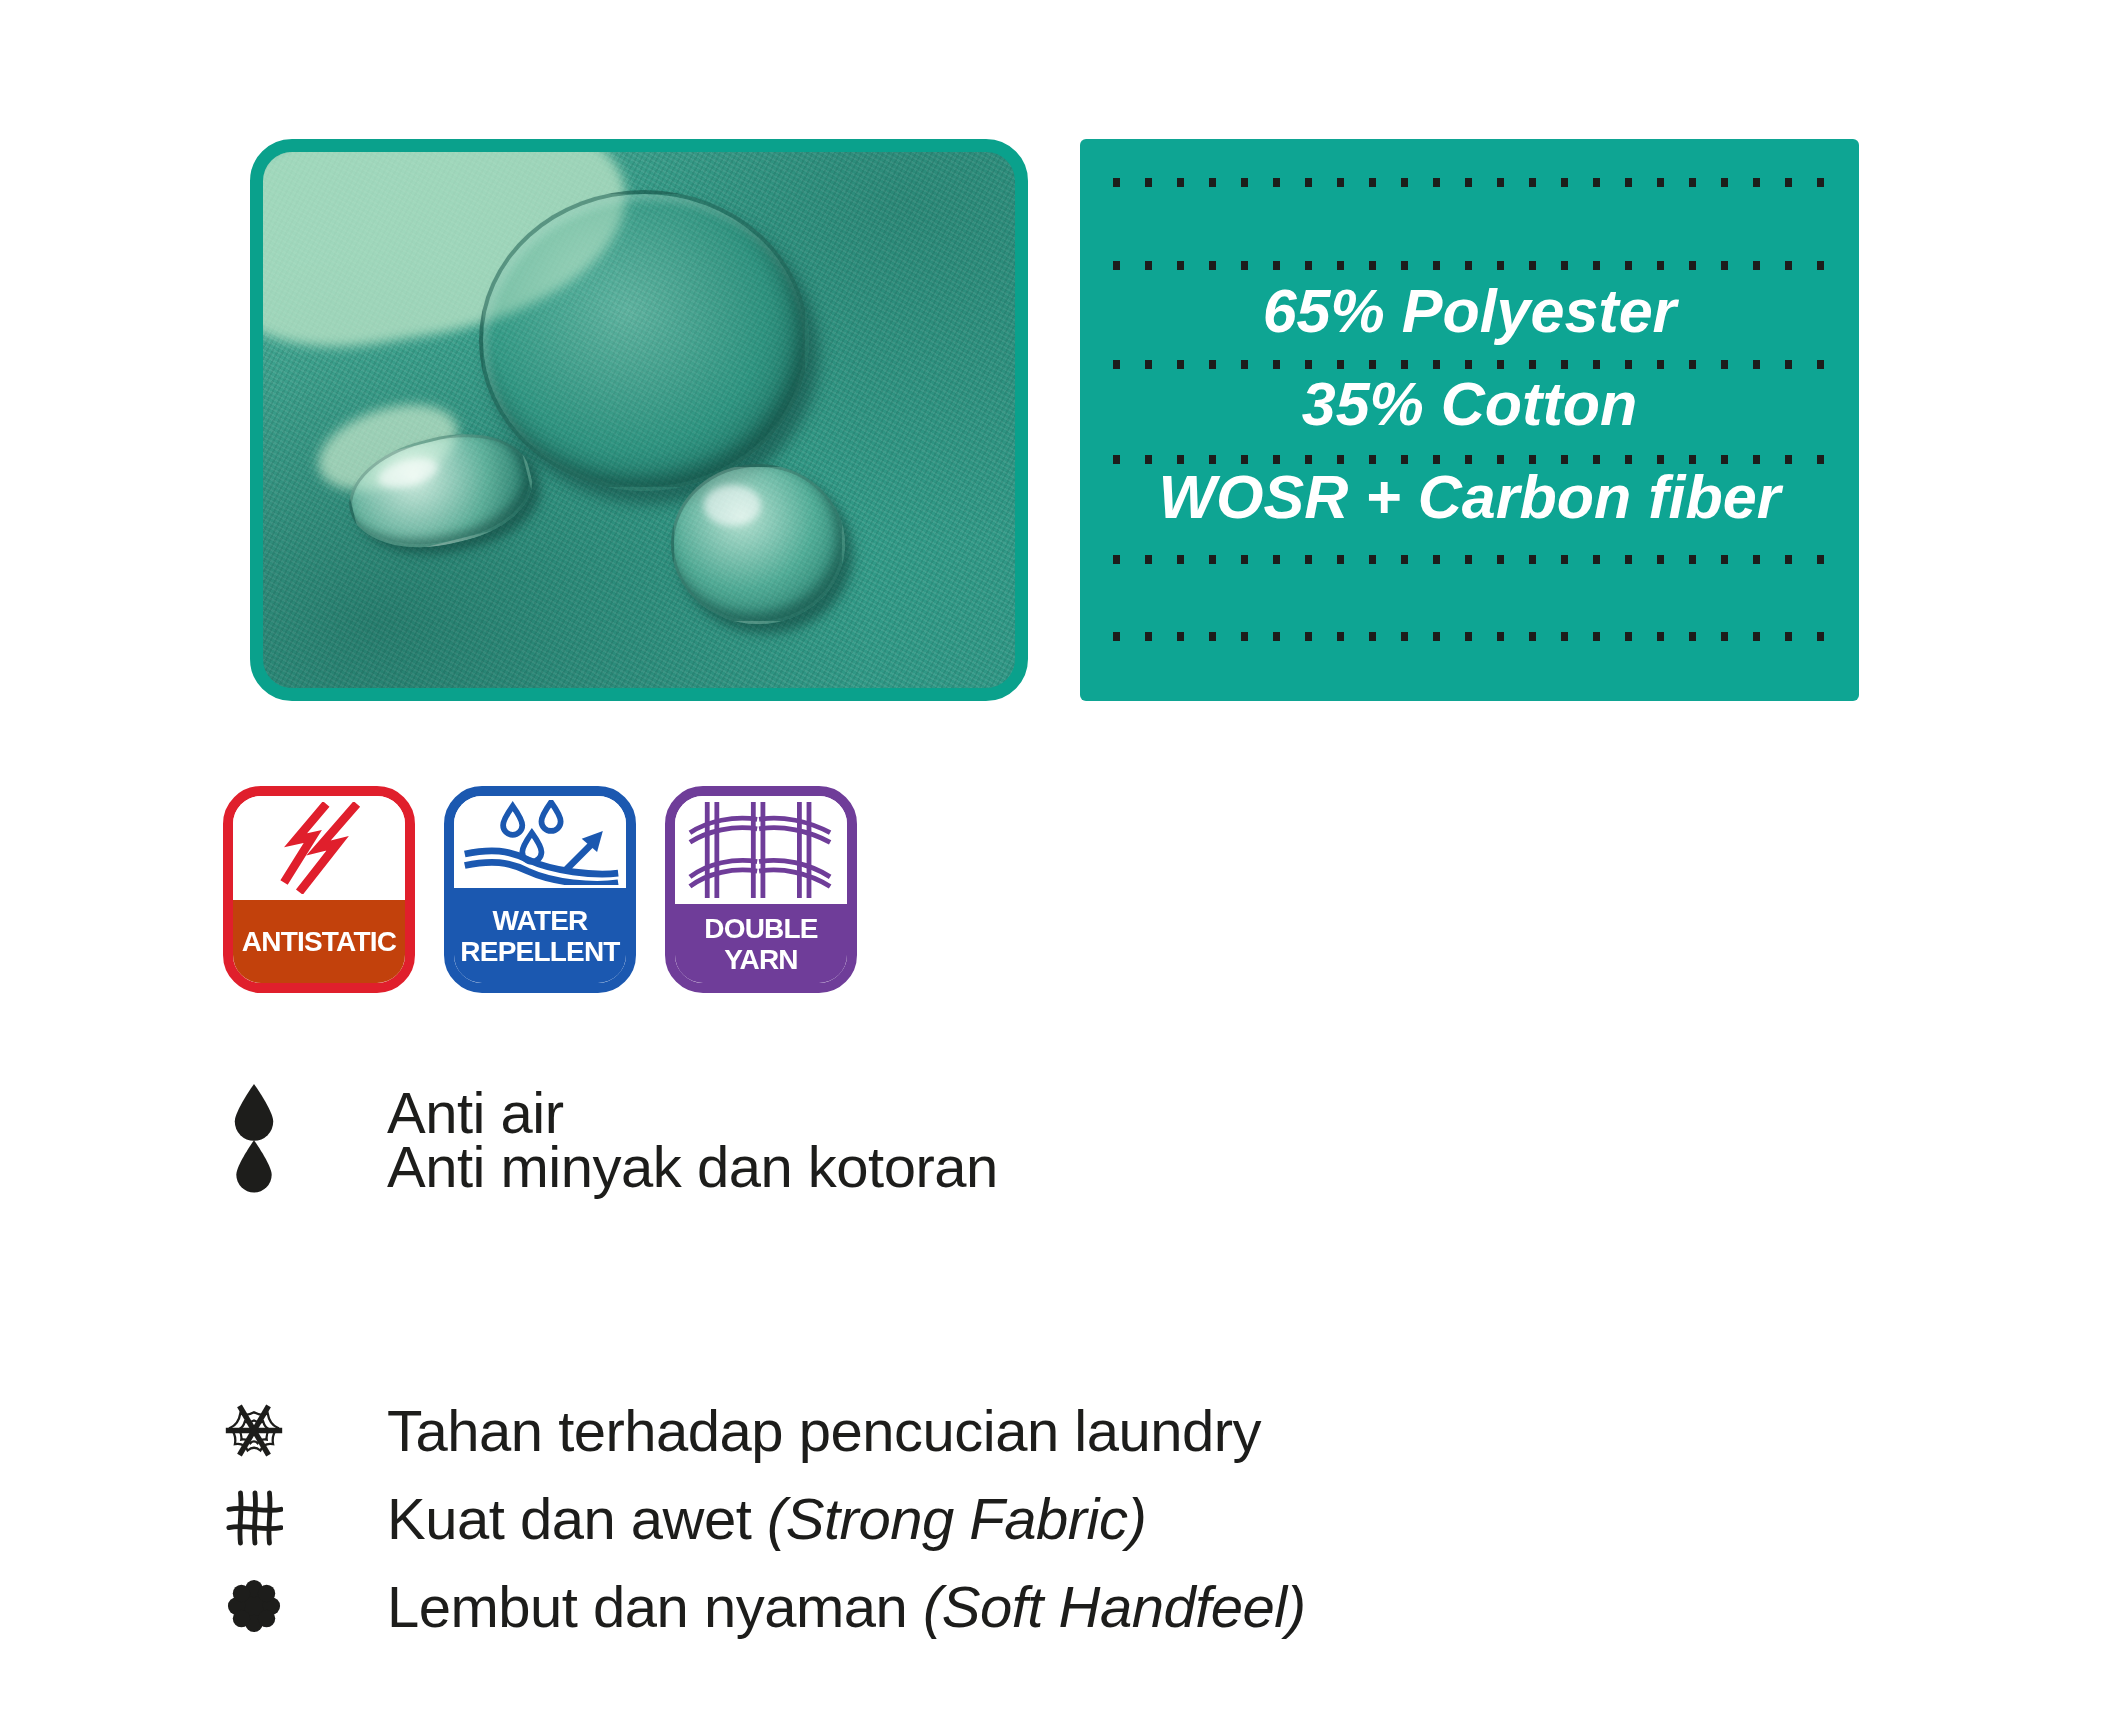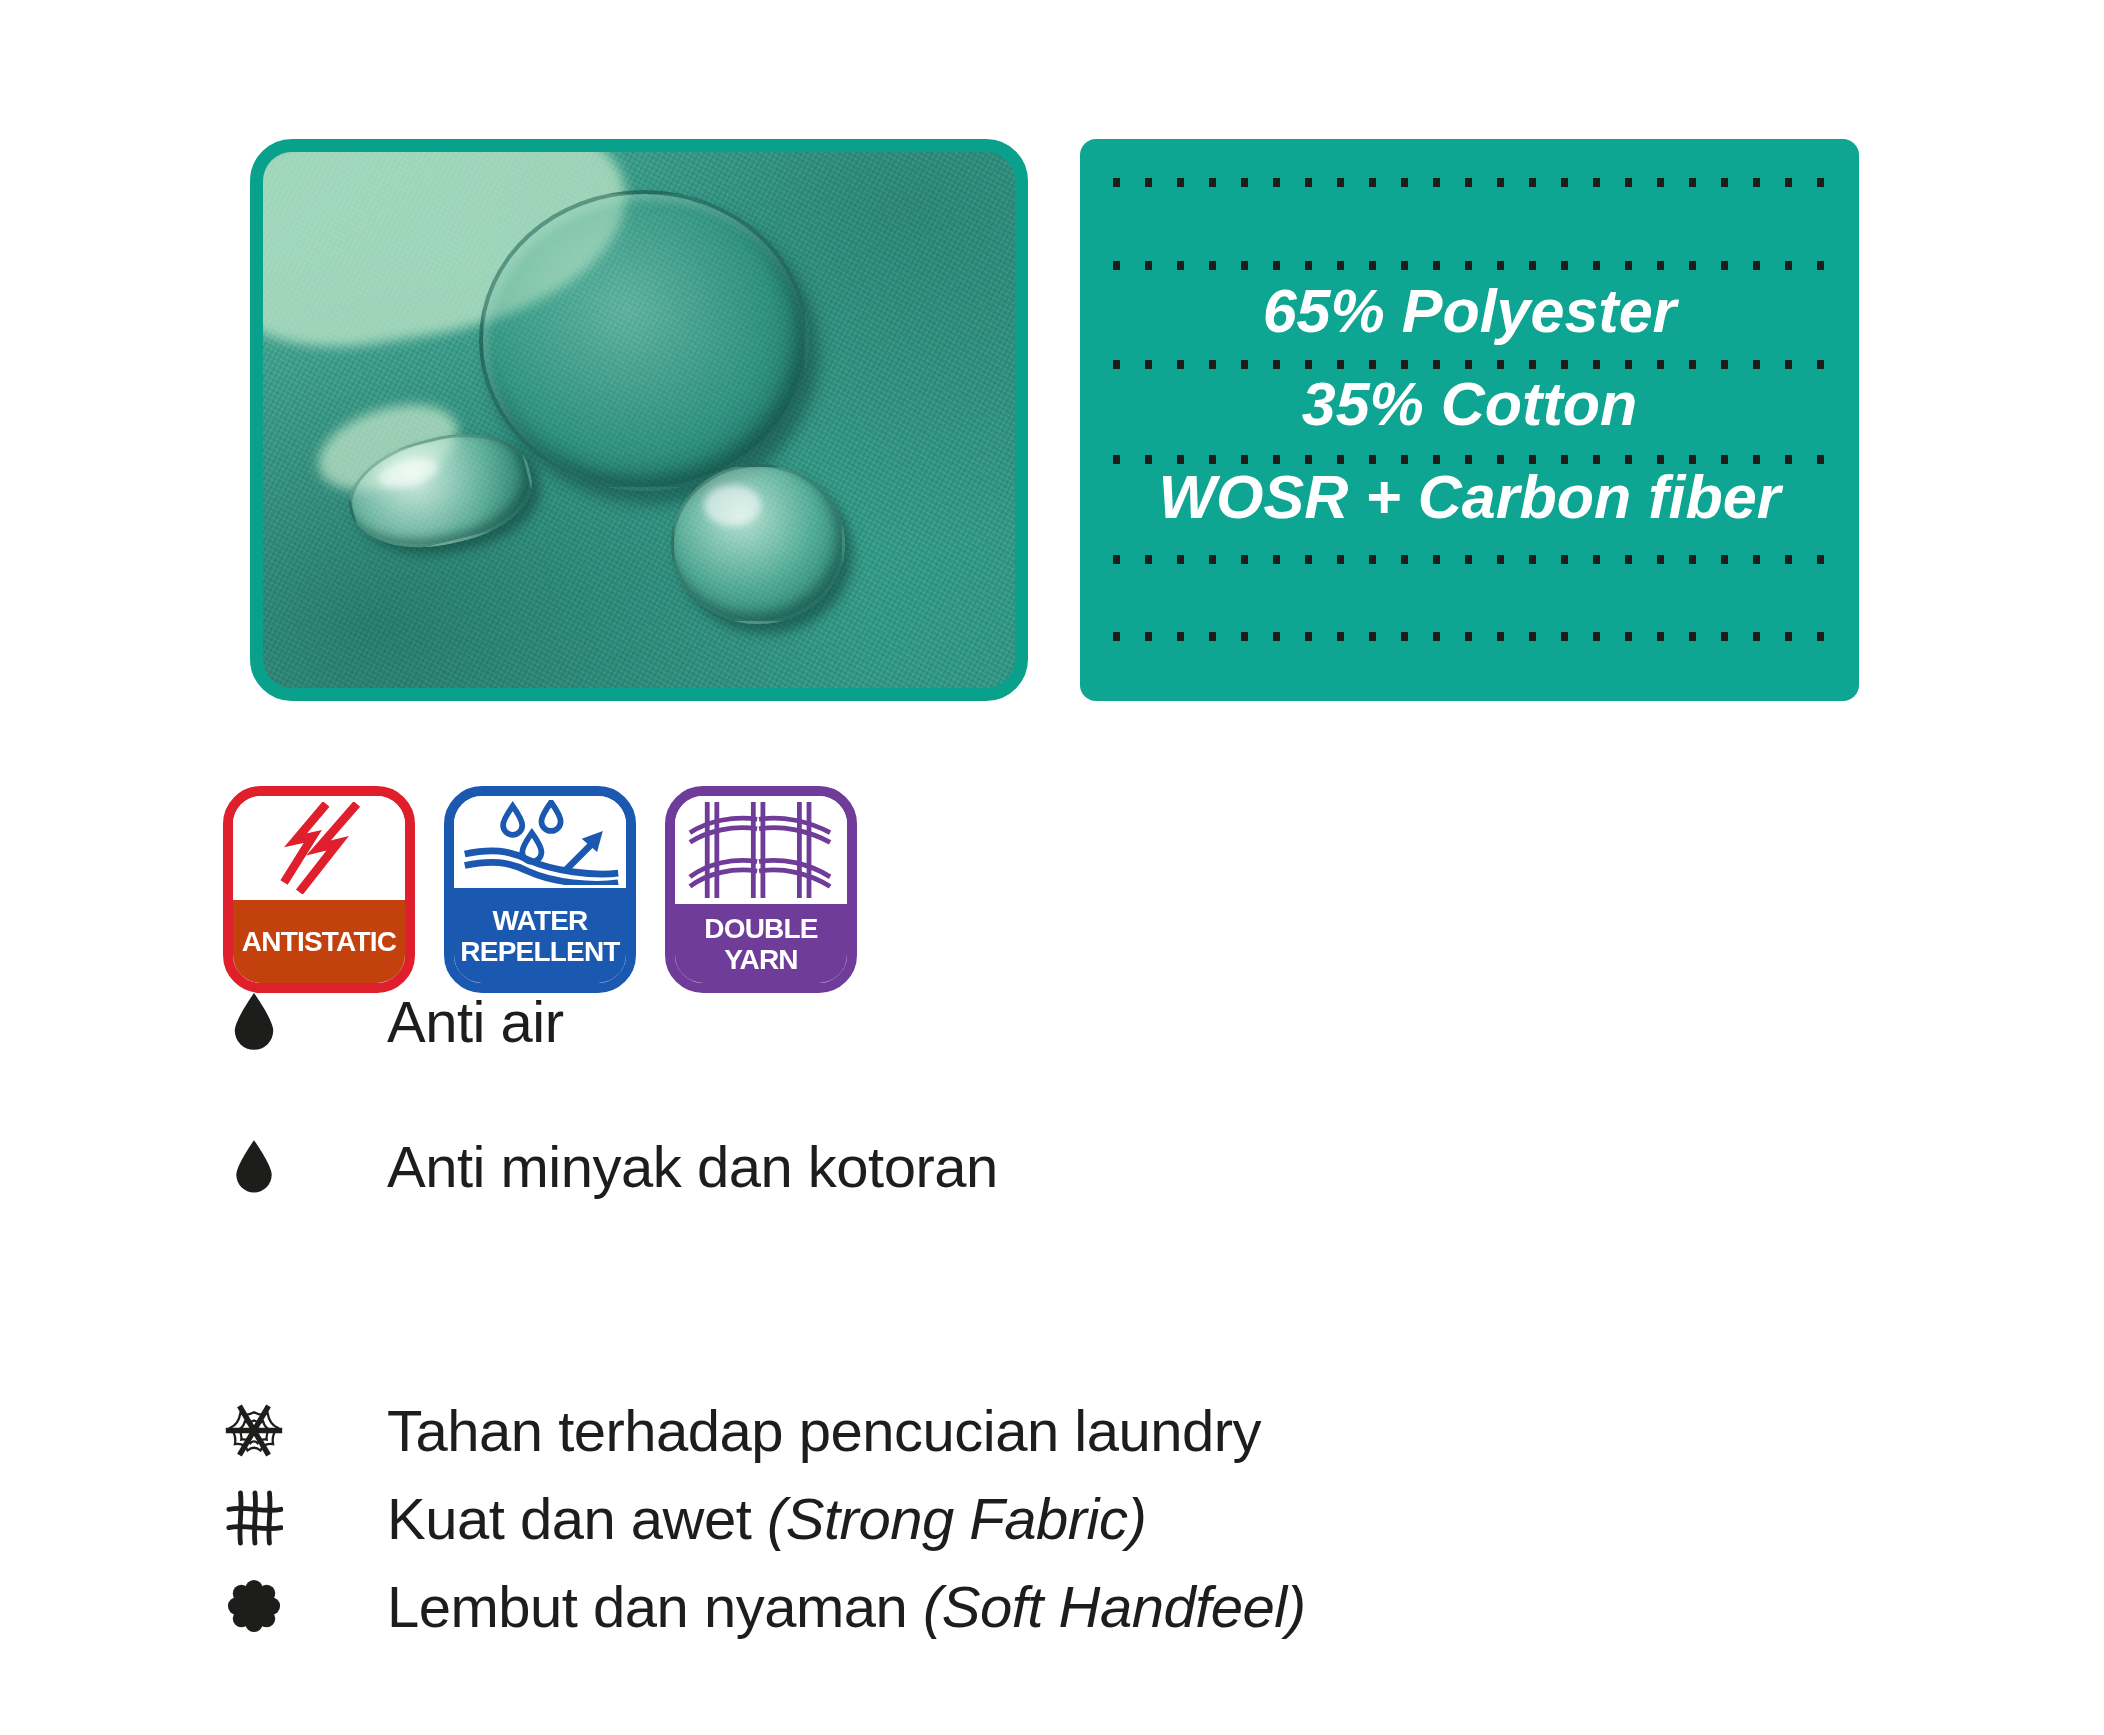--- a/index.html
+++ b/index.html
@@ -43,21 +43,21 @@
   .drop-small{
     left:85px;top:286px;width:178px;height:101px;border-radius:50% 50% 45% 55%;
     background:radial-gradient(circle at 38% 30%, rgba(235,252,240,.85), rgba(140,210,185,.5) 55%, rgba(20,95,82,.5) 92%);
     box-shadow:6.7px 8.6px 10.6px rgba(12,55,50,.5), inset -4.8px -6.7px 9.6px rgba(8,50,45,.38);
     transform:rotate(-14deg);border:3.8px solid rgba(25,70,64,.3);
   }
   .drop .spec{position:absolute;left:18%;top:12%;width:34%;height:26%;border-radius:50%;
     background:rgba(255,255,255,.55);filter:blur(3.8px);}
   .spec-panel{
     position:absolute;left:1080px;top:139px;width:779px;height:562px;
-    background:#0ea593;border-radius:16px;
+    background:#0ea593;border-radius:6px;
   }
   .dotrow{
     position:absolute;left:33px;right:33px;height:8.6px;
     background:repeating-linear-gradient(to right,#1d1d1b 0 6.7px, transparent 6.7px 32px);
   }
   .specline{
     position:absolute;left:0;right:0;height:77px;line-height:77px;
     text-align:center;color:#ffffff;
     font-size:61px;font-weight:bold;font-style:italic;
     letter-spacing:0px;white-space:nowrap;
@@ -175,21 +175,21 @@
           <path d="M76 72 C100 68 128 74 150 88"></path>
         </g>
       </svg>
     </div>
     <div class="band">
       <span>DOUBLE</span>
       <span>YARN</span>
     </div>
   </div>
 
-  <div class="feature" style="top:977px">
+  <div class="feature" style="top:1068px">
     <div class="iconbox">
       <svg width="50" height="60" viewBox="0 0 52 62">
         <path d="M26 2 C26 2 6 30 6 41 a20 20 0 0 0 40 0 C46 30 26 2 26 2 Z" fill="#1d1d1b"></path>
       </svg>
     </div>
     <span class="label"><span>Anti air</span><span class="it"></span></span>
   </div>
 
   <div class="feature" style="top:1122px">
     <div class="iconbox">

